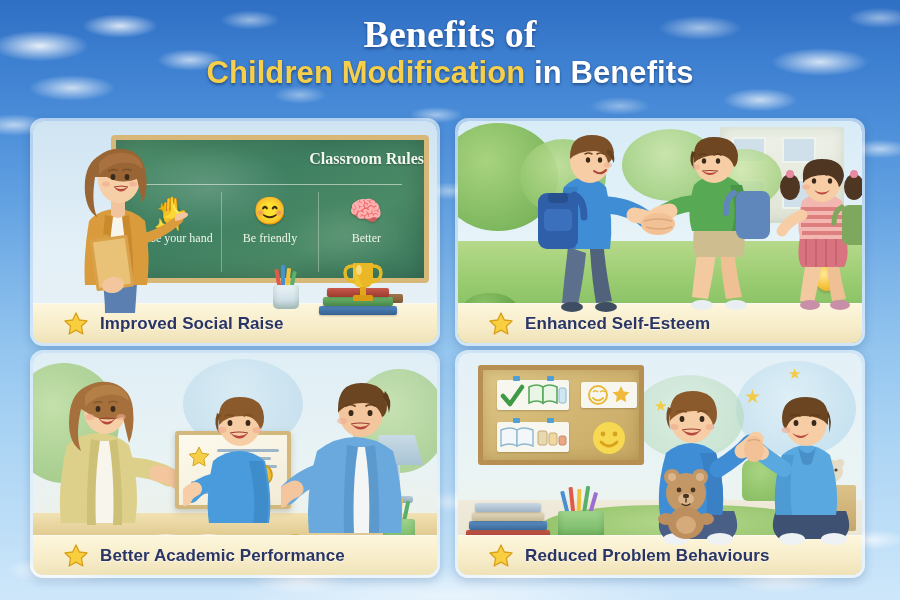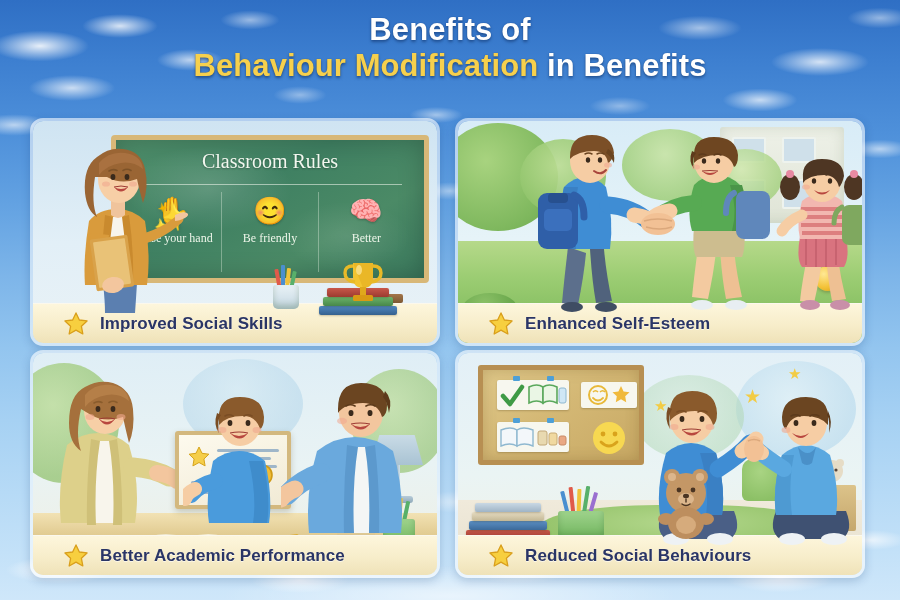--- a/index.html
+++ b/index.html
@@ -72,21 +72,21 @@
       radial-gradient(ellipse 62px 16px at 720px 90px, rgba(255,255,255,.54), rgba(255,255,255,0) 74%),
       radial-gradient(ellipse 300px 40px at 450px 176px, rgba(255,255,255,.55), rgba(255,255,255,0) 76%);
   }
 
   
   #title-block {
     position:absolute; top:14px; left:0; width:900px;
     text-align:center; z-index:6;
   }
   .t-line { line-height:1.06; white-space:nowrap; }
-  .t1 { font-size:31px; }
+  .t1 { font-size:38px;font-family:Liberation Serif, serif; }
   .t2 { font-size:31px; margin-top:3px; }
   .t-white {
     color:#ffffff; font-weight:bold; letter-spacing:.1px;
     text-shadow:0 2px 3px rgba(14,48,100,.55), 0 0 1px rgba(14,48,100,.6);
   }
   .t-gold {
     color:#f6d04d; font-weight:bold; letter-spacing:.1px;
     text-shadow:0 2px 3px rgba(14,48,100,.6), 0 0 1px rgba(120,80,10,.5);
   }
 
@@ -129,22 +129,22 @@
     position:absolute; left:78px; top:14px; width:318px; height:148px;
     border-radius:4px;
     background:
       radial-gradient(ellipse 120px 60px at 30% 35%, rgba(255,255,255,.16), rgba(255,255,255,0) 70%),
       radial-gradient(ellipse 90px 50px at 75% 70%, rgba(255,255,255,.10), rgba(255,255,255,0) 70%),
       linear-gradient(150deg,#4f8f6b 0%,#3f8062 40%,#4b8a66 70%,#3b7a5e 100%);
     border:5px solid #d8b878;
     box-shadow:inset 0 0 26px rgba(0,0,0,.22);
   }
   .s1-board-title {
-    position:absolute; left:0; right:0; top:10px; text-align:center;
-    color:#f2f7ef; font-size:20px; font-weight:normal;
+    position:absolute; left:0; right:0; top:10px; text-align:right;
+    color:#f2f7ef; font-size:16px; font-weight:bold;
     font-family:"Liberation Serif", serif;
     text-shadow:0 1px 2px rgba(0,0,0,.3);
   }
   .s1-rule-line {
     position:absolute; left:22px; right:22px; top:44px;
     height:1px; background:rgba(245,250,240,.55);
   }
   .s1-cols { position:absolute; left:10px; right:10px; top:52px; bottom:6px;
     display:flex; }
   .s1-col { flex:1; position:relative; display:flex; flex-direction:column;
@@ -252,21 +252,21 @@
 
   <div class="clouds cl-top"></div>
   <div class="clouds cl-mid"></div>
   <div class="clouds cl-bot"></div>
 
   <div id="title-block">
     <div class="t-line t1">
       <span class="t-white">Benefits of</span>
     </div>
     <div class="t-line t2">
-      <span class="t-gold">Behaviour Modification</span>
+      <span class="t-gold">Children Modification</span>
       <span class="t-white">in Benefits</span>
     </div>
   </div>
 
   <div class="panel" id="panel-0">
     <div class="scene">
       <div class="s1-wall"></div>
 
       <div class="s1-board">
         <div class="s1-board-title">Classroom Rules</div>
@@ -355,21 +355,21 @@
         <rect x="19" y="28" width="6" height="9" fill="#e0a81c"></rect>
         <rect x="12" y="36" width="20" height="6" rx="1.5" fill="#d99a14"></rect>
         <ellipse cx="18" cy="11" rx="3" ry="5" fill="#fde79a" opacity=".75"></ellipse>
       </svg>
     </div>
 
     <div class="caption">
       <svg class="star" viewBox="0 0 24 24">
         <path d="M12 1.8 l3.1 6.5 7.1 .9 -5.2 4.9 1.3 7.1 -6.3-3.5 -6.3 3.5 1.3-7.1 -5.2-4.9 7.1-.9z" fill="#f7cf3f" stroke="#d99f1c" stroke-width="1.2" stroke-linejoin="round"></path>
       </svg>
-      <span class="cap-text">Improved Social Skills</span>
+      <span class="cap-text">Improved Social Raise</span>
     </div>
   </div>
 
   <div class="panel" id="panel-2">
     <div class="scene">
       <div class="s3-room"></div>
 
       <div class="foliage" style="left:-24px;top:10px;width:110px;height:120px;background:radial-gradient(circle at 40% 35%,#b6d98a,#8dbf66 70%);opacity:.7;"></div>
       <div class="foliage" style="right:-10px;top:16px;width:96px;height:104px;background:radial-gradient(circle at 40% 35%,#b6d98a,#8dbf66 70%);opacity:.62;"></div>
       <div class="foliage" style="left:150px;top:6px;width:120px;height:90px;background:radial-gradient(circle at 45% 35%,#cfe7f2,#b4d6ea 72%);opacity:.55;"></div>
@@ -761,17 +761,17 @@
       <svg style="position:absolute;left:278px;top:78px;width:36px;height:36px;z-index:7;" viewBox="0 0 36 36">
         <ellipse cx="18" cy="18" rx="10" ry="13" fill="#f2c195"></ellipse>
         <path d="M12 10 q6-3 12 0" stroke="#dba87c" stroke-width="1.4" fill="none"></path>
       </svg>
     </div>
 
     <div class="caption">
       <svg class="star" viewBox="0 0 24 24">
         <path d="M12 1.8 l3.1 6.5 7.1 .9 -5.2 4.9 1.3 7.1 -6.3-3.5 -6.3 3.5 1.3-7.1 -5.2-4.9 7.1-.9z" fill="#f7cf3f" stroke="#d99f1c" stroke-width="1.2" stroke-linejoin="round"></path>
       </svg>
-      <span class="cap-text">Reduced Social Behaviours</span>
+      <span class="cap-text">Reduced Problem Behaviours</span>
     </div>
   </div>
 
 </div>
 
 </body></html>

